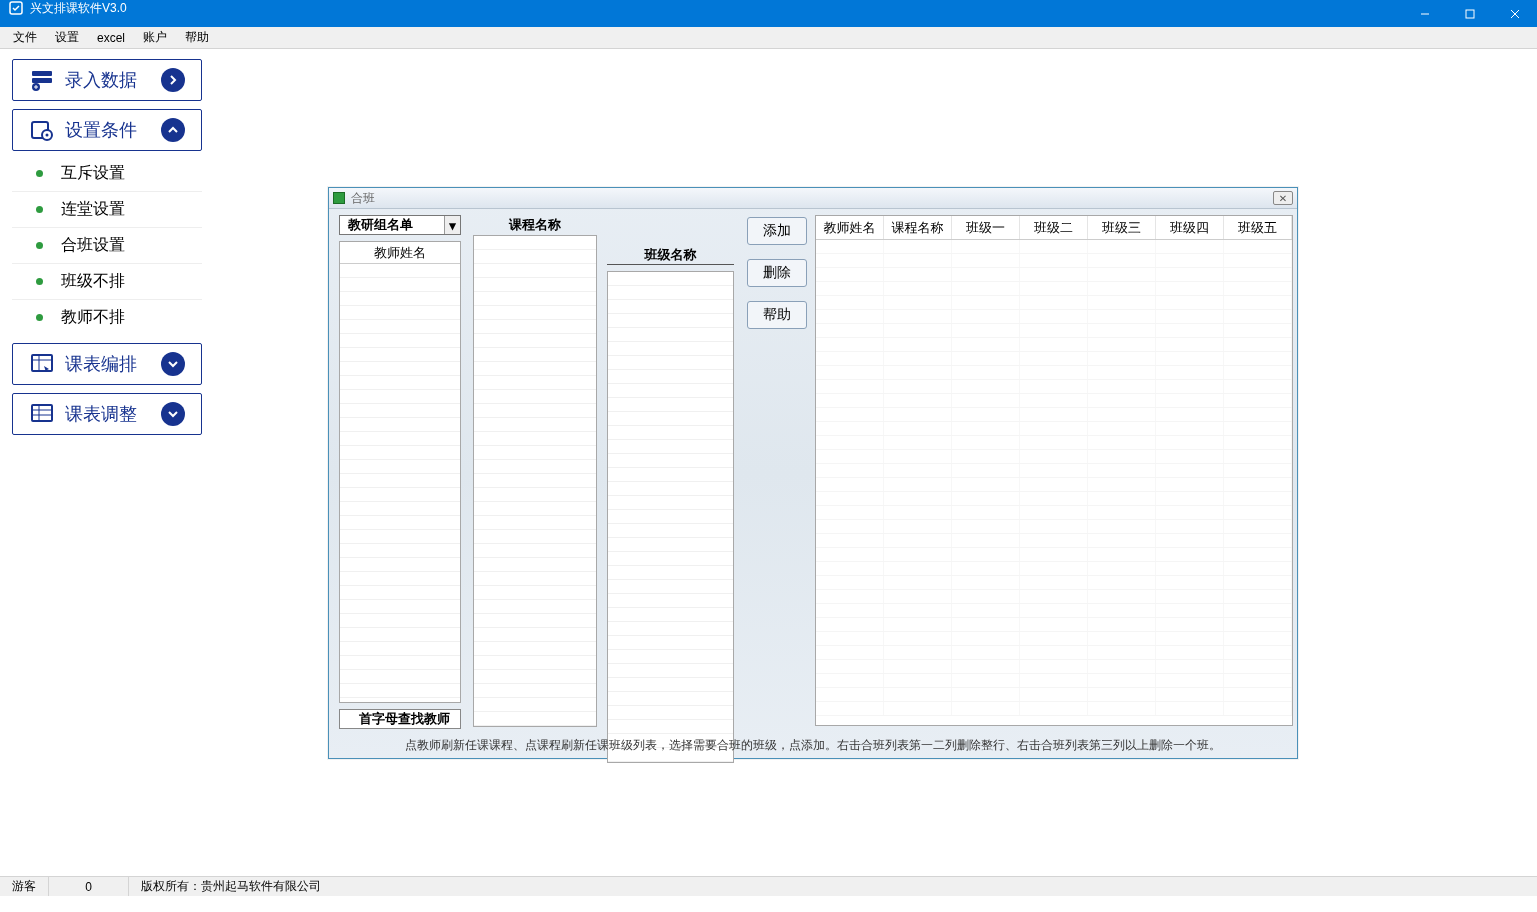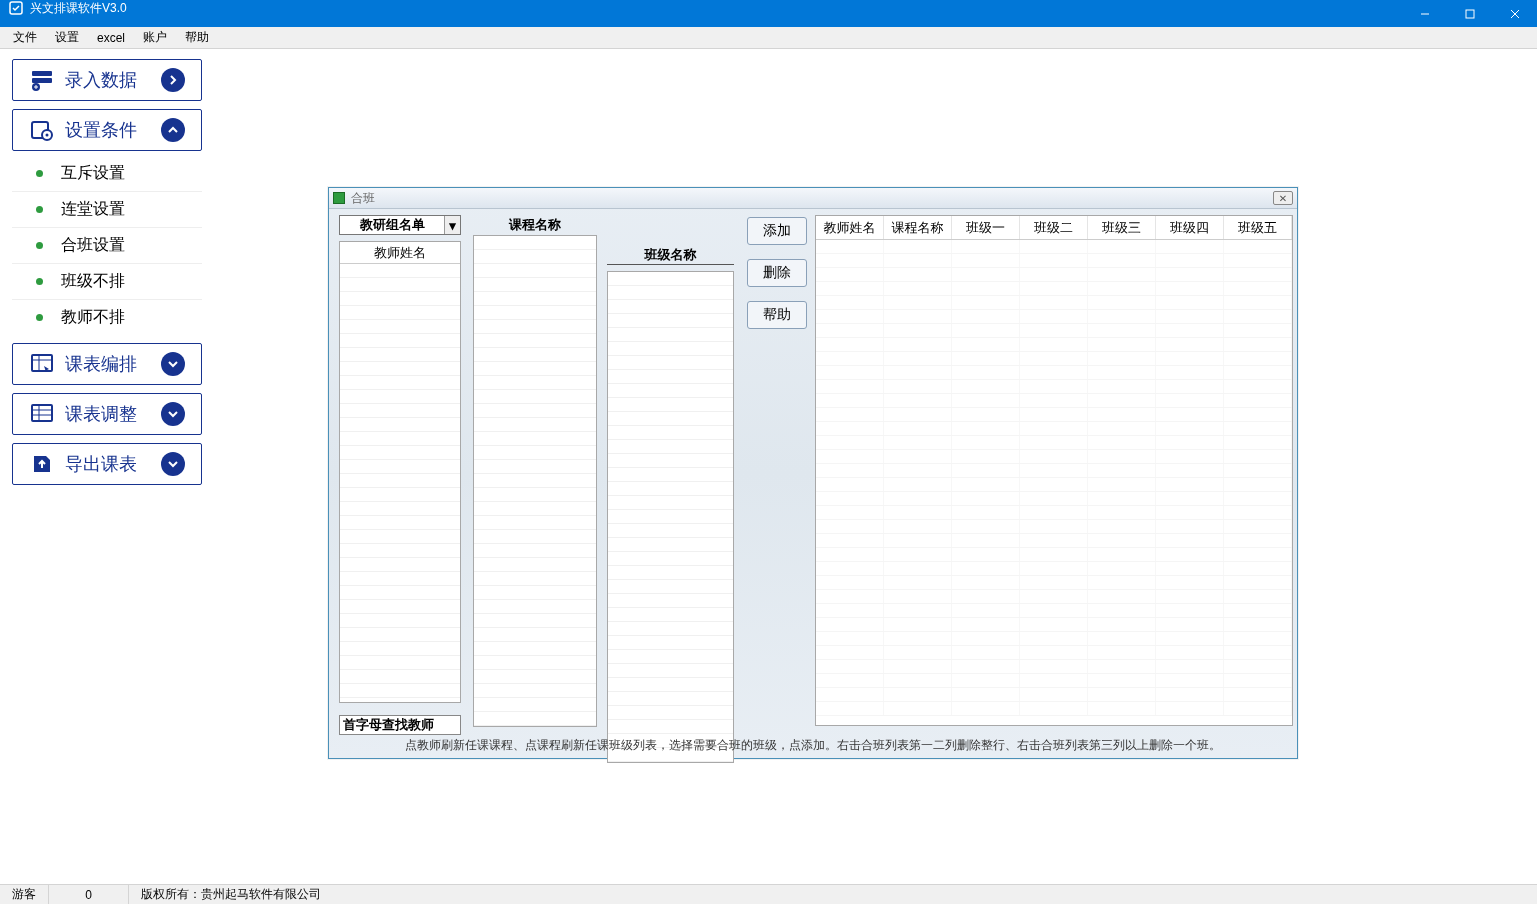--- a/index.html
+++ b/index.html
@@ -29,47 +29,47 @@
   
   .inner-window { position:absolute; left: 328px; top: 138px; width: 970px; height: 572px; border: 1px solid #4a90b8; background: linear-gradient(180deg,#e8eef4 0%, #dfe7ee 50%, #e8eef4 100%); box-shadow: 0 0 0 1px rgba(0,0,0,.05); }
   .inner-titlebar { height: 21px; background: linear-gradient(180deg,#f4f7fb,#dde5ee); display:flex; align-items:center; padding: 0 4px; font-size: 12px; color: #666; border-bottom: 1px solid #b8c4d0; }
   .inner-titlebar .in-ico { width:12px; height:12px; background:#2e9b3f; border:1px solid #1a6b25; margin-right:6px; }
   .inner-titlebar .in-close { width:20px; height:14px; border:1px solid #888; border-radius:2px; display:flex; align-items:center; justify-content:center; margin-left:auto; font-size:10px; color:#555; background:#eee; cursor:pointer; }
   
   .inner-body { position:relative; height: calc(100% - 21px - 26px); }
   .hint-bar { position:absolute; bottom:0; height:26px; width:100%; display:flex; align-items:center; justify-content:center; font-size:12px; color:#333; }
   
   .col-teacher { position:absolute; left:10px; top:6px; width:126px; }
-  .dropbox { width:122px; height:20px; border:1px solid #777; background:#fff; display:flex; align-items:center; font-size:13px; font-weight:bold; padding-left:20px; cursor:pointer; }
+  .dropbox { width:122px; height:20px; border:1px solid #777; background:#fff; display:flex; align-items:center; font-size:13px; font-weight:bold; padding-left:8px; cursor:pointer; }
   .dropbox .dd-arrow { margin-left:auto; width:16px; height:100%; border-left:1px solid #999; background:#eee; display:flex; align-items:center; justify-content:center; }
   .listbox { margin-top:6px; width:122px; height:462px; border:1px solid #a8a8a8; background:#fff; }
   .listbox-hdr { height:22px; border-bottom:1px solid #ccc; display:flex; align-items:center; justify-content:center; font-size:13px; }
   .listbox-rows { height: calc(100% - 22px); overflow:hidden; }
   .listbox-rows .lr { height:14px; border-bottom:1px solid #f0f0f0; }
-  .search-box { margin-top:12px; width:122px; height:20px; border:1px solid #888; background:#fff; font-size:13px; font-weight:bold; display:flex; align-items:center; padding-left:3px; }
+  .search-box { margin-top:6px; width:122px; height:20px; border:1px solid #888; background:#fff; font-size:13px; font-weight:bold; display:flex; align-items:center; padding-left:19px; }
   
   .col-course { position:absolute; left:144px; top:6px; width:124px; }
   .col-class  { position:absolute; left:278px; top:0;  width:127px;margin-top:36px; }
   .static-label { height:20px; display:flex; align-items:center; justify-content:center; font-size:13px; font-weight:bold; }
   .ul-label { border-bottom:1px solid #555; }
   .listbox2 { width:124px; height:492px; border:1px solid #a8a8a8; background:#fff; }
   .listbox3 { margin-top:6px; width:127px; height:492px; border:1px solid #a8a8a8; background:#fff; }
   .listbox2 .lr, .listbox3 .lr { height:14px; border-bottom:1px solid #f0f0f0; }
   
   .btn-col { position:absolute; left:418px; top:8px; width:60px; display:flex; flex-direction:column; gap:14px; }
   .ibtn { height:28px; border:1px solid #8aa0b8; border-radius:3px; background:#f2f5f9; font-size:14px; cursor:pointer; }
   
   .grid { position:absolute; left:486px; top:6px; right:4px; bottom:6px; border:1px solid #a8a8a8; background:#fff; }
   .grid-header { height:24px; display:flex; border-bottom:1px solid #ccc; }
   .gh { flex:0 0 68px; border-right:1px solid #e5e5e5; display:flex; align-items:center; justify-content:center; font-size:13px; }
   .grid-body { height:calc(100% - 24px); }
   .grow { height:14px; border-bottom:1px solid #f5f5f5; display:flex; }
   .gcell { flex:0 0 68px; border-right:1px solid #f7f7f7; }
   
-  .statusbar { position:absolute; bottom:8px; height:20px; width:100%; background:#f0f0f0; border-top:1px solid #d4d4d4; display:flex; align-items:center; font-size:12px; }
+  .statusbar { position:absolute; bottom:16px; height:20px; width:100%; background:#f0f0f0; border-top:1px solid #d4d4d4; display:flex; align-items:center; font-size:12px; }
   .sb-cell { padding:0 12px; border-right:1px solid #d4d4d4; height:100%; display:flex; align-items:center; }
   .sb-num { width:80px; justify-content:center; }
 </style>
 </head>
 <body>
 
 <div class="titlebar">
   <span class="app-icon">
     <svg width="14" height="14" viewBox="0 0 14 14">
         <rect x="1" y="1" width="12" height="12" rx="2" fill="none" stroke="#fff" stroke-width="1.5"></rect>
@@ -192,34 +192,20 @@
           </svg>
         </span>
       <span class="nav-lbl">课表调整</span>
       <span class="nav-arrow">
           <svg width="12" height="12">
             <path d="M2 4l4 4 4-4" stroke="#fff" stroke-width="2" fill="none"></path>
           </svg>
         </span>
     </div>
 
-    <div class="nav-btn">
-      <span class="nav-ico">
-          <svg width="24" height="24">
-            <path d="M4 4h12l4 4v12H4z" fill="#17338f"></path>
-            <path d="M12 16V9m-3 3l3-3 3 3" stroke="#fff" stroke-width="2" fill="none"></path>
-          </svg>
-        </span>
-      <span class="nav-lbl">导出课表</span>
-      <span class="nav-arrow">
-          <svg width="12" height="12">
-            <path d="M2 4l4 4 4-4" stroke="#fff" stroke-width="2" fill="none"></path>
-          </svg>
-        </span>
-    </div>
   </div>
 
   <div class="inner-window">
     <div class="inner-titlebar">
       <span class="in-ico"></span>
       <span>合班</span>
       <span class="in-close">✕</span>
     </div>
 
     <div class="inner-body">

